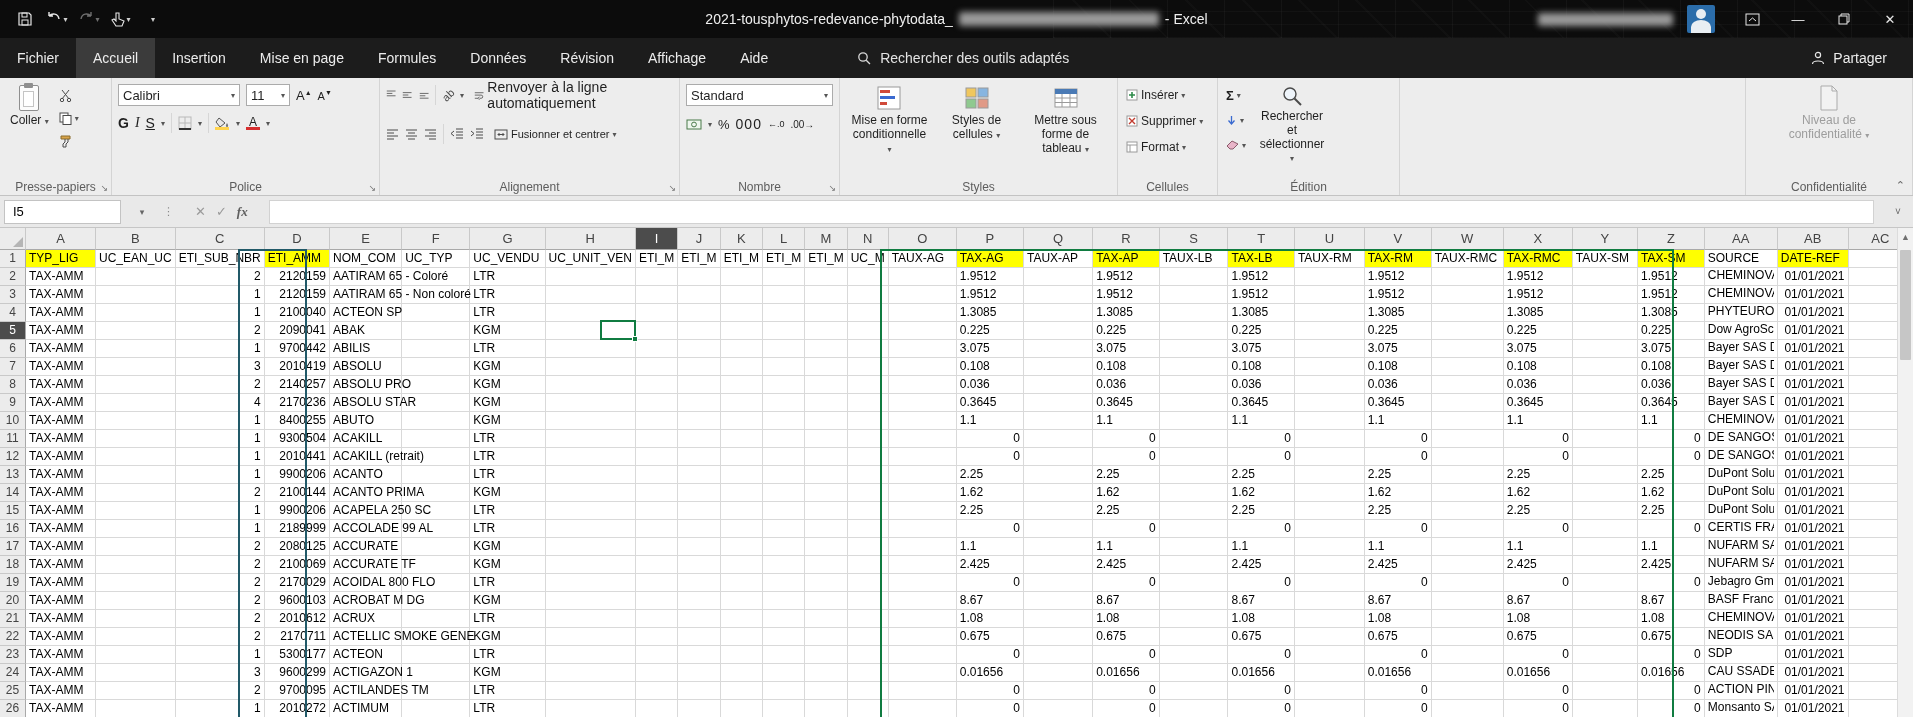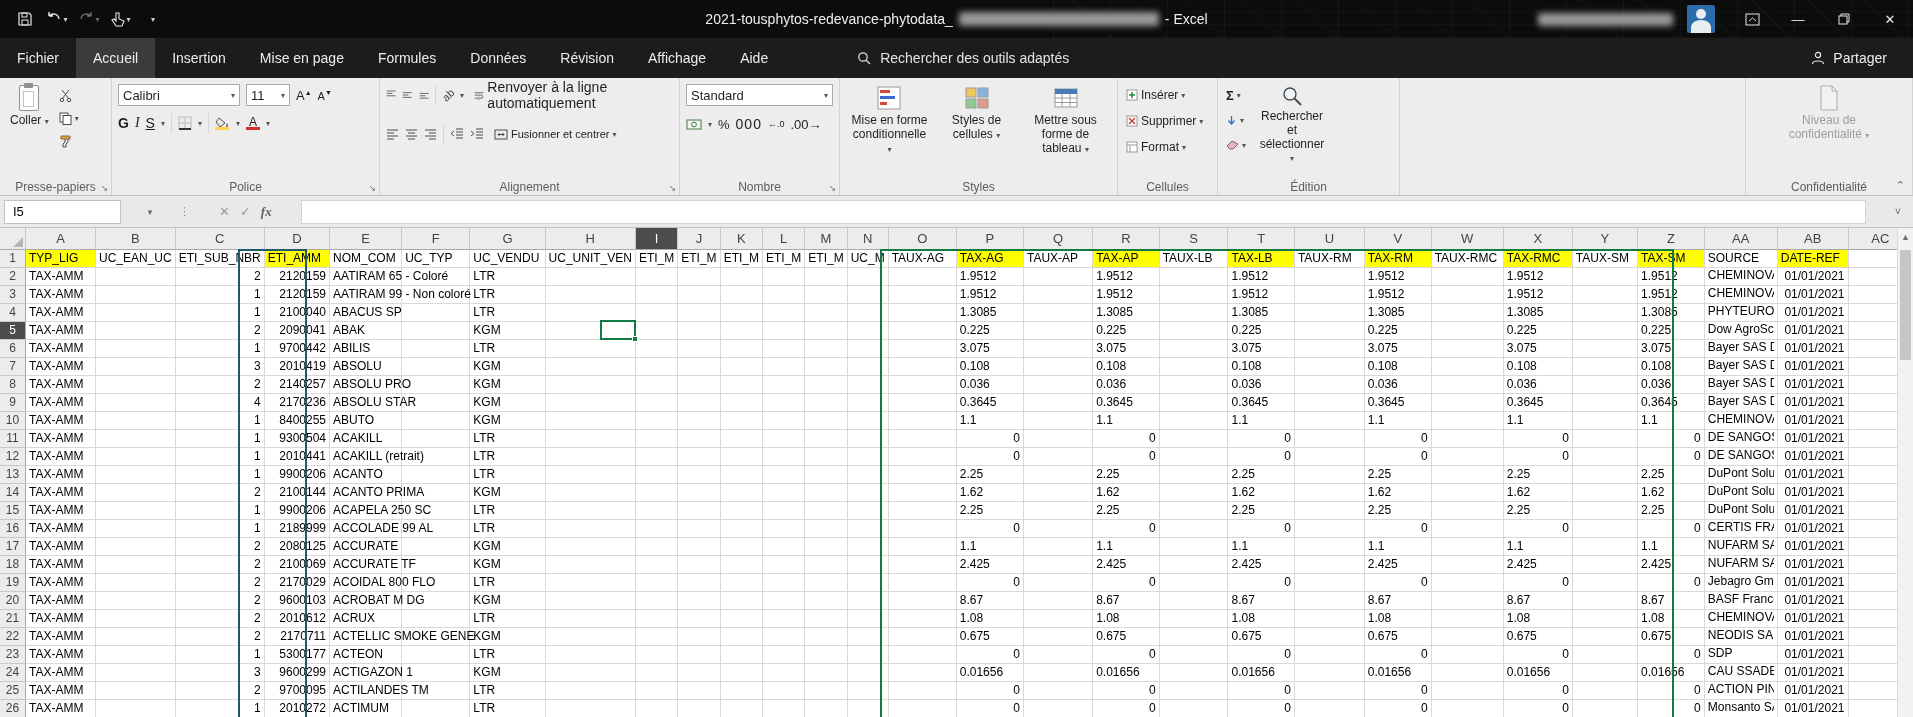--- a/index.html
+++ b/index.html
@@ -51,21 +51,21 @@
   .ibtn { font-style:italic; font-family:"Liberation Serif",serif; font-size:14px; }
   .ubtn { text-decoration:underline; font-size:14px; }
   .colorbar { display:inline-block; width:14px; height:3px; margin-top:-1px; }
   .icw { display:flex; flex-direction:column; align-items:center; }
   .vertsep { width:1px; height:20px; background:#d6d6d6; }
   .caret { font-size:8px; color:#555; }
   .grayed { color:#9d9d9d; }
   .collapse-ribbon { position:absolute; right:8px; bottom:3px; color:#666; font-size:11px; }
 
   
-  .fbar { height:32px; background:#e9e9e9; border-bottom:1px solid #c6c6c6; display:flex; align-items:center; padding:3px 4px; gap:21px; flex:0 0 32px; }
+  .fbar { height:32px; background:#e9e9e9; border-bottom:1px solid #c6c6c6; display:flex; align-items:center; padding:3px 4px; gap:13px; flex:0 0 32px; }
   .namebox { width:117px; height:24px; background:#fff; border:1px solid #c3c3c3; font-size:13px; display:flex; align-items:center; padding:0 8px; }
   .nb-caret { width:16px; text-align:center; color:#666; font-size:9px; }
   .fbtns { display:flex; align-items:center; gap:10px; padding:0 8px; color:#9a9a9a; font-size:13px; }
   .fx { font-family:"Liberation Serif",serif; font-style:italic; font-weight:bold; color:#5f5f5f; }
   .ffield { flex:1; height:24px; background:#fff; border:1px solid #d2d2d2; }
   .fchev { width:22px; text-align:center; color:#666; font-size:10px; }
 
   
   .sheet { position:relative; flex:1; overflow:hidden; background:#fff; }
   table.grid { border-collapse:separate; border-spacing:0; table-layout:fixed; position:absolute; top:0; left:0; }
@@ -346,21 +346,21 @@
         <span style="display:flex;align-items:center">
           <svg width="16" height="11" viewBox="0 0 16 11">
               <rect x="1" y="1" width="14" height="9" fill="#eef6ee" stroke="#4a7a4a"></rect>
               <circle cx="8" cy="5.5" r="2.4" fill="none" stroke="#4a7a4a"></circle>
             </svg>
         </span>
           <span class="caret">▾</span>
         <span style="font-size:13px">%</span>
         <span style="font-size:14px;letter-spacing:1px">000</span>
         <span style="font-size:9px">←.0</span>
-        <span style="font-size:13px">.00→</span>
+        <span style="font-size:10px">.00→</span>
       </div>
       <div class="rg-label"><span>Nombre</span></div>
       <span class="launcher">↘</span>
     </div>
 
     <div class="rgroup" style="width:278px">
       <div class="rg-body" style="justify-content:center">
         <div class="bigbtn" style="width:88px">
           <svg width="26" height="26" viewBox="0 0 26 26">
               <rect x="2" y="2" width="22" height="22" fill="#fff" stroke="#9a9a9a"></rect>
@@ -620,21 +620,21 @@
             <td class="c num">01/01/2021</td>
             <td class="c"></td>
           </tr>
           <tr>
             <th class="rh">3</th>
             <td class="c">TAX-AMM</td>
             <td class="c"></td>
             <td class="c num">1</td>
             <td class="c num">2120159</td>
             <td class="c spillhost">
-              <span class="spill" style="width:142px">AATIRAM 99 - Non coloré</span>
+              <span class="spill" style="width:142px">AATIRAM 65 - Non coloré</span>
             </td>
             <td class="c"></td>
             <td class="c">LTR</td>
             <td class="c"></td>
             <td class="c"></td>
             <td class="c"></td>
             <td class="c"></td>
             <td class="c"></td>
             <td class="c"></td>
             <td class="c"></td>
@@ -654,21 +654,21 @@
             <td class="c num">01/01/2021</td>
             <td class="c"></td>
           </tr>
           <tr>
             <th class="rh">4</th>
             <td class="c">TAX-AMM</td>
             <td class="c"></td>
             <td class="c num">1</td>
             <td class="c num">2100040</td>
             <td class="c spillhost">
-              <span class="spill" style="width:142px">ABACUS SP</span>
+              <span class="spill" style="width:142px">ACTEON SP</span>
             </td>
             <td class="c"></td>
             <td class="c">LTR</td>
             <td class="c"></td>
             <td class="c"></td>
             <td class="c"></td>
             <td class="c"></td>
             <td class="c"></td>
             <td class="c"></td>
             <td class="c"></td>

